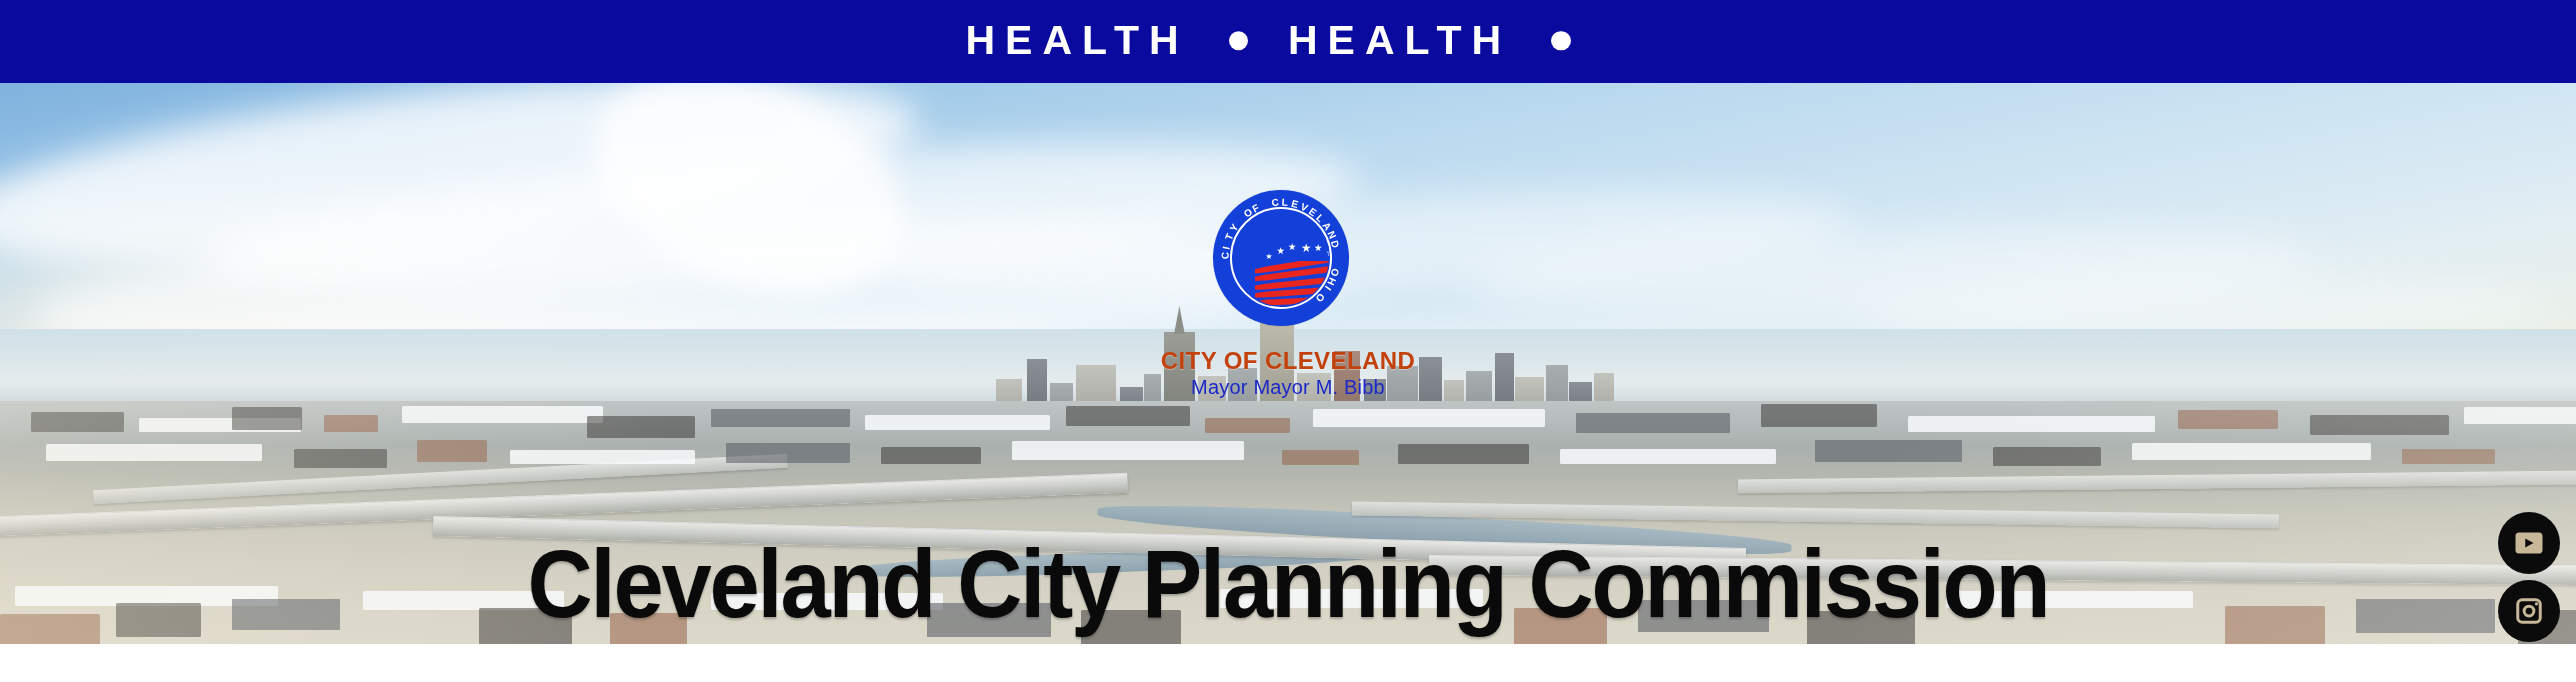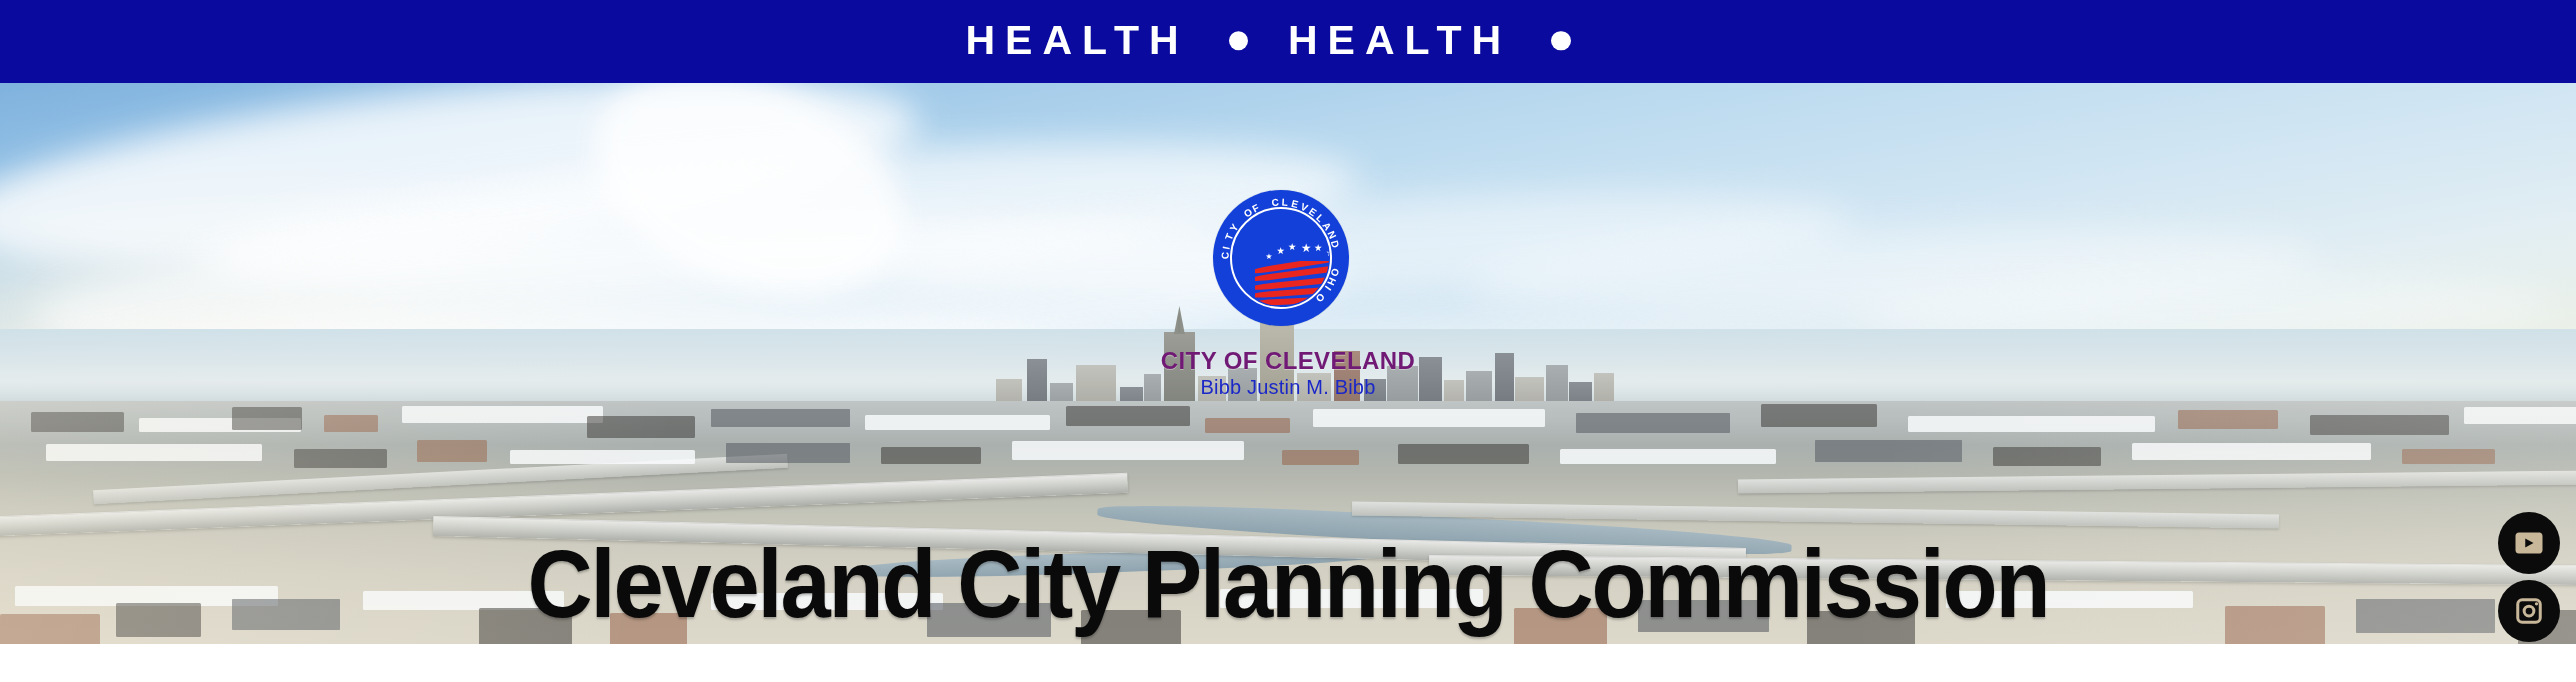--- a/index.html
+++ b/index.html
@@ -181,21 +181,21 @@
   }
 
   
   .wordmark{
     position:absolute; left:0; right:0; top:265px; text-align:center;
   }
   .wm-city{
     display:block;
     font-family:"Liberation Sans", sans-serif;
     font-weight:bold; font-size:24px; letter-spacing:0.4px;
-    color:#701a75;
+    color:#c2410c;
     line-height:1.05;
     text-shadow:0 0.8px 0 rgba(255,255,255,.35);
   }
   .wm-mayor{
     display:block; margin-top:3.9px;
     font-family:"Liberation Sans", sans-serif;
     font-weight:normal; font-size:20px; letter-spacing:0.2px;
     color:#1B28C8;
     line-height:1.05;
   }
@@ -399,21 +399,21 @@
             <div class="stripe" style="top: 18.5px; transform: rotate(-5.8deg);"></div>
             <div class="stripe" style="top: 28px; transform: rotate(-4.2deg);"></div>
             <div class="stripe" style="top: 37px; transform: rotate(-2.6deg);"></div>
           </div>
       </div>
       <span class="sr-only">CITY OF CLEVELAND OHIO</span>
     </div>
 
     <div class="wordmark">
       <span class="wm-city">CITY OF CLEVELAND</span>
-      <span class="wm-mayor">Bibb Justin M. Bibb</span>
+      <span class="wm-mayor">Mayor Mayor M. Bibb</span>
     </div>
 
     <div class="main-title">Cleveland City Planning Commission</div>
 
     <div class="socials">
 
       <a class="soc" href="#" aria-label="YouTube">
         <span class="soc-circle"></span>
         <svg width="36" height="36" viewBox="0 0 48 48" aria-hidden="true">
           <path class="knock" d="M6 14.5c0-2.5 2-4.5 4.5-4.5h27c2.5 0 4.5 2 4.5 4.5v19c0 2.5-2 4.5-4.5 4.5h-27C8 38 6 36 6 33.5v-19zm13 3.5v12l11-6-11-6z" fill-rule="evenodd"></path>

